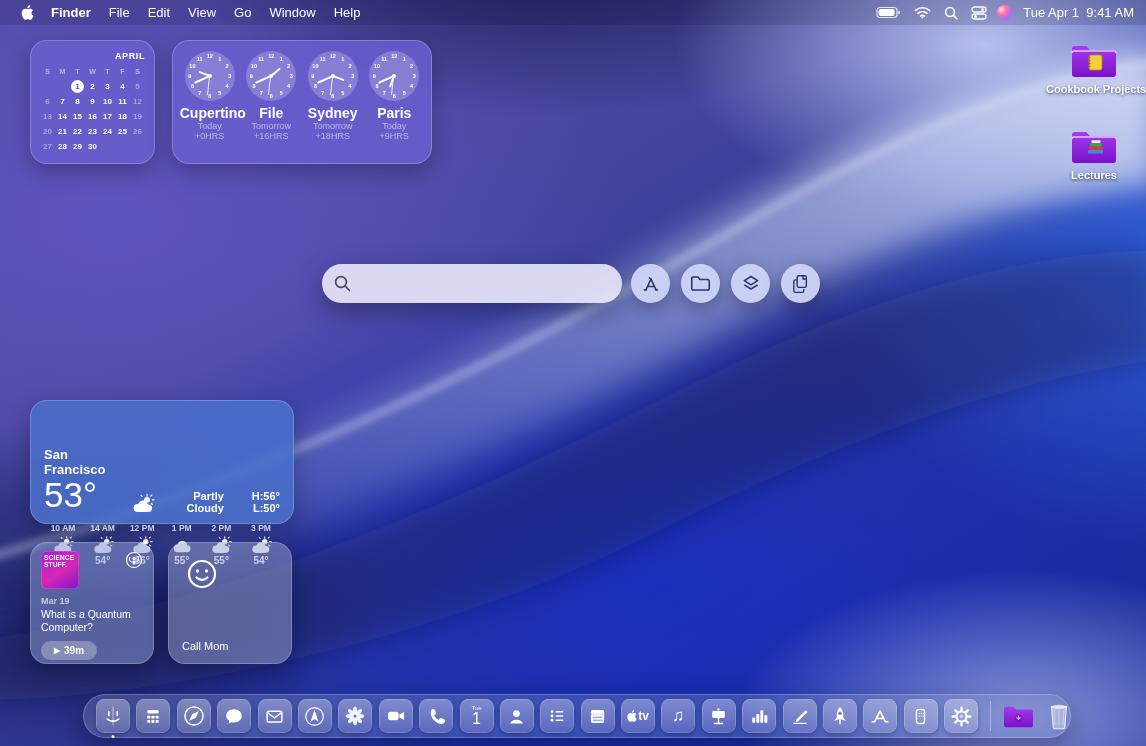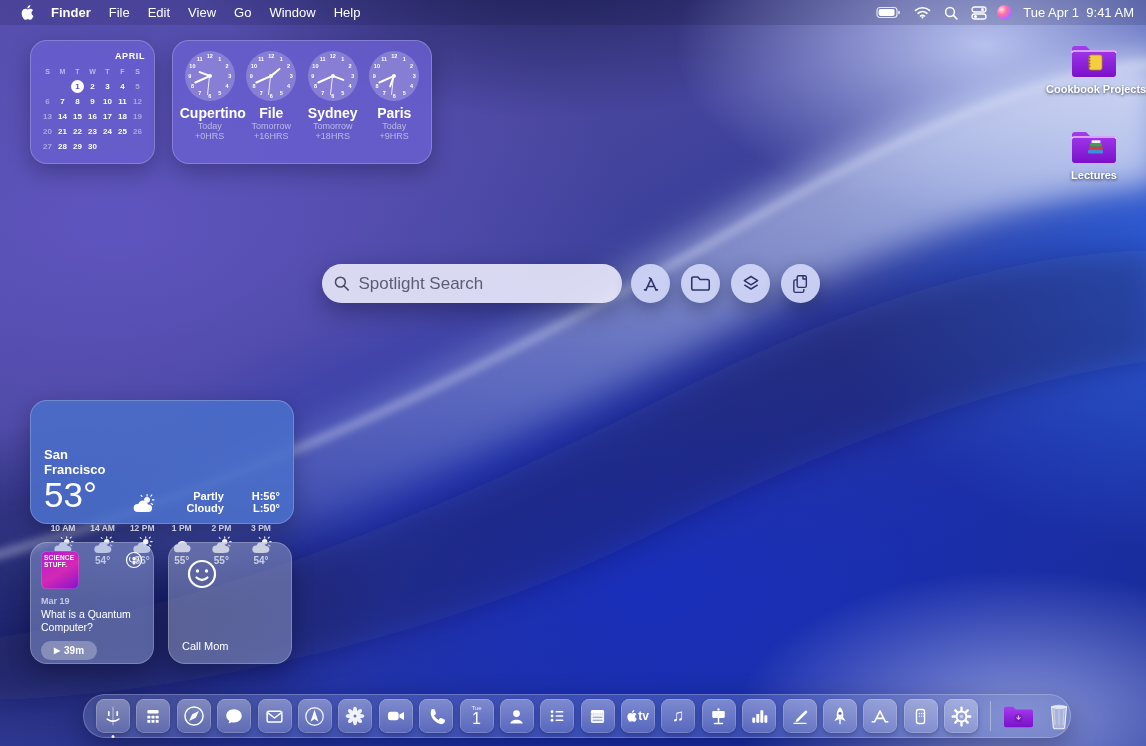--- a/index.html
+++ b/index.html
@@ -380,21 +380,20 @@
       <div class="clock-day">Today</div>
       <div class="clock-offset">+9HRS</div>
     </div>
   </div>
 
   <div class="spotlight">
     <svg width="17" height="17" viewBox="0 0 17 17">
       <circle cx="7" cy="7" r="5.4" fill="none" stroke="#4a4a60" stroke-width="1.7"></circle>
       <line x1="11.2" y1="11.2" x2="15.5" y2="15.5" stroke="#4a4a60" stroke-width="1.7" stroke-linecap="round"></line>
     </svg>
-    <input type="text" placeholder="Spotlight Search" style="">
   </div>
 
   <div class="sp-btn" style="left:631px">
     <svg width="20" height="20" viewBox="0 0 24 24">
       <g stroke="#2c3468" stroke-width="1.9" stroke-linecap="round" fill="none">
         <path d="M6,19 L12,6 M12,6 L18,19 M8.2,15 H15.8"></path>
         <path d="M10.2,4.6 L12,6"></path>
           <path d="M4.2,19 h2"></path>
           <path d="M17.8,19 h2"></path>
       </g>

